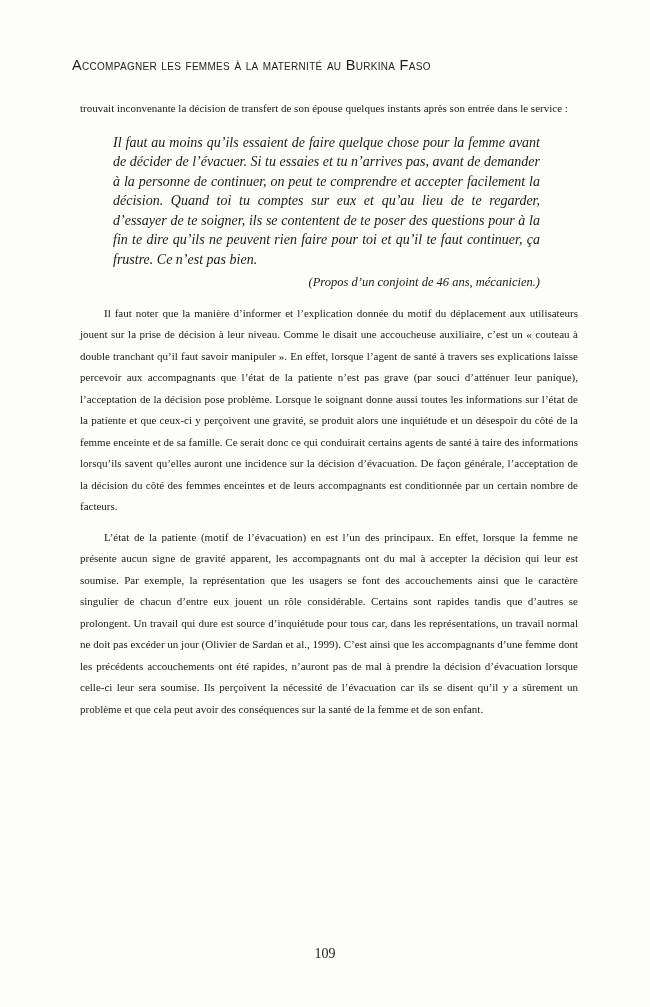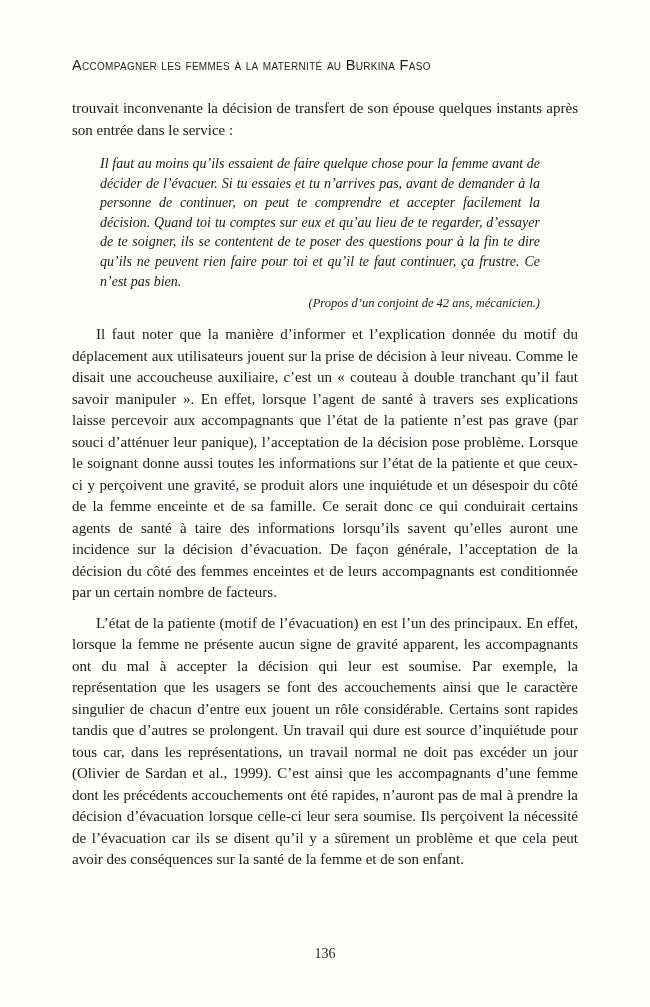--- a/index.html
+++ b/index.html
@@ -21,35 +21,35 @@
   .running-header {
     font-family: "Liberation Sans", sans-serif;
     font-variant: small-caps;
     font-size: 14.5px;
     letter-spacing: 0.3px;
     color: #1f1f1f;
     margin: 0 0 25px 0;
     white-space: nowrap;
   }
   .body-para {
-    font-size: 15px;
+    font-size: 11px;
     line-height: 21.5px;
     text-align: justify;
-    margin: 0 0 9px 0;
+    margin: 0 0 9px 8px;
     text-indent: 24px;
   }
   .body-para.no-indent {
     text-indent: 0;
   }
   .quote {
     font-style: italic;
     font-size: 14px;
     line-height: 19.6px;
     text-align: justify;
-    margin: 13px 38px 5px 28px;
+    margin: 13px 38px 5px 41px;
   }
   .attribution {
     font-style: italic;
     font-size: 12.5px;
     text-align: right;
     margin: 0 38px 13px 0;
   }
   .italic {
   }
   .page-number {
@@ -66,22 +66,22 @@
 <body>
 
 <div class="page">
 
   <div class="running-header">Accompagner les femmes à la maternité au Burkina Faso</div>
 
   <p class="body-para no-indent">trouvait inconvenante la décision de transfert de son épouse quelques instants après son entrée dans le service :</p>
 
   <blockquote class="quote">Il faut au moins qu’ils essaient de faire quelque chose pour la femme avant de décider de l’évacuer. Si tu essaies et tu n’arrives pas, avant de demander à la personne de continuer, on peut te comprendre et accepter facilement la décision. Quand toi tu comptes sur eux et qu’au lieu de te regarder, d’essayer de te soigner, ils se contentent de te poser des questions pour à la fin te dire qu’ils ne peuvent rien faire pour toi et qu’il te faut continuer, ça frustre. Ce n’est pas bien.</blockquote>
 
-  <div class="attribution">(Propos d’un conjoint de 42 ans, mécanicien.)</div>
+  <div class="attribution">(Propos d’un conjoint de 46 ans, mécanicien.)</div>
 
 
   <p class="body-para">Il faut noter que la manière d’informer et l’explication donnée du motif du déplacement aux utilisateurs jouent sur la prise de décision à leur niveau. Comme le disait une accoucheuse auxiliaire, c’est un « couteau à double tranchant qu’il faut savoir manipuler ». En effet, lorsque l’agent de santé à travers ses explications laisse percevoir aux accompagnants que l’état de la patiente n’est pas grave (par souci d’atténuer leur panique), l’acceptation de la décision pose problème. Lorsque le soignant donne aussi toutes les informations sur l’état de la patiente et que ceux-ci y perçoivent une gravité, se produit alors une inquiétude et un désespoir du côté de la femme enceinte et de sa famille. Ce serait donc ce qui conduirait certains agents de santé à taire des informations lorsqu’ils savent qu’elles auront une incidence sur la décision d’évacuation. De façon générale, l’acceptation de la décision du côté des femmes enceintes et de leurs accompagnants est conditionnée par un certain nombre de facteurs.</p>
 
   <p class="body-para"><span>L’état de la patiente (motif de l’évacuation) en est l’un des principaux. En effet, lorsque la femme ne présente aucun signe de gravité apparent, les accompagnants ont du mal à accepter la décision qui leur est soumise. Par exemple, la représentation que les usagers se font des accouchements ainsi que le caractère singulier de chacun d’entre eux jouent un rôle considérable. Certains sont rapides tandis que d’autres se prolongent. Un travail qui dure est source d’inquiétude pour tous car, dans les représentations, un travail normal ne doit pas excéder un jour (Olivier de Sardan </span><span class="italic">et al.</span><span>, 1999). C’est ainsi que les accompagnants d’une femme dont les précédents accouchements ont été rapides, n’auront pas de mal à prendre la décision d’évacuation lorsque celle-ci leur sera soumise. Ils perçoivent la nécessité de l’évacuation car ils se disent qu’il y a sûrement un problème et que cela peut avoir des conséquences sur la santé de la femme et de son enfant.</span></p>
 
-  <div class="page-number">136</div>
+  <div class="page-number">109</div>
 
 </div>
 
 </body></html>

